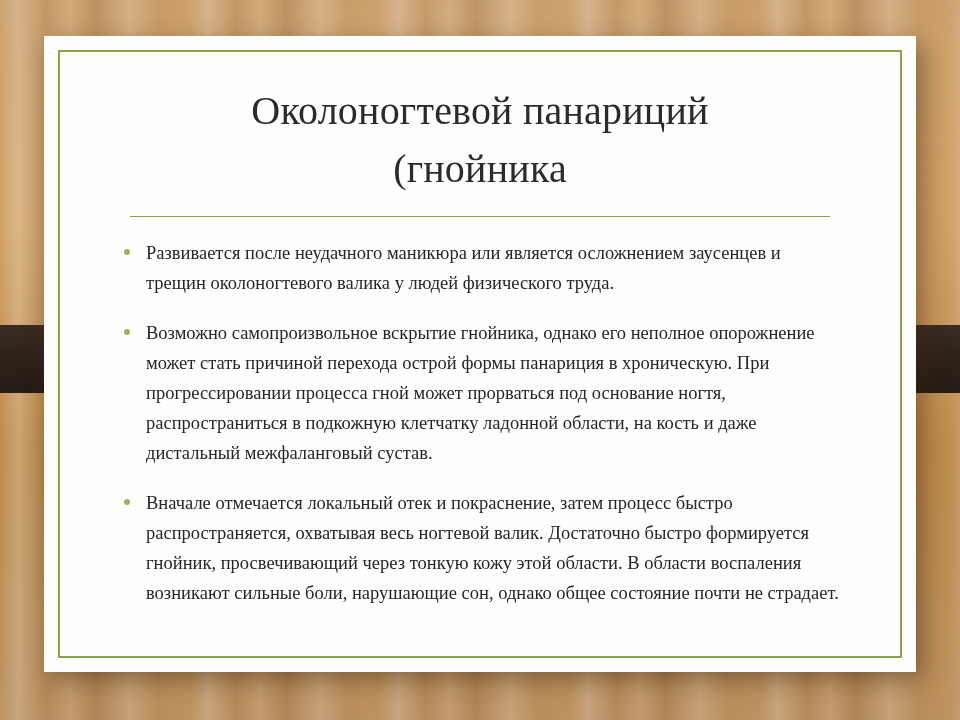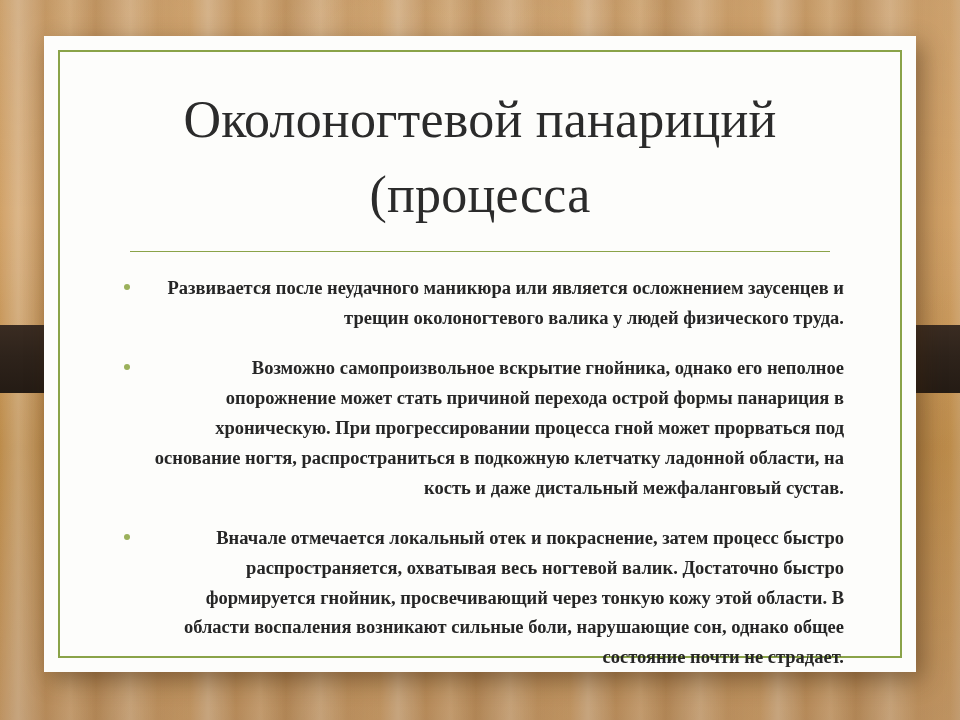--- a/index.html
+++ b/index.html
@@ -87,21 +87,21 @@
   .content {
     position: absolute;
     left: 42px;
     top: 46px;
     right: 42px;
     bottom: 34px;
   }
 
   .title {
     text-align: center;
-    font-size: 52px;
+    font-size: 40px;
     line-height: 1.45;
     color: #2b2b2b;
     font-weight: 400;
     letter-spacing: 0.2px;
     padding: 0 10px;
   }
   .title-rule {
     margin: 18px 44px 0 44px;
     border-top: 1px solid #8aa348;
   }
@@ -109,22 +109,21 @@
   .bullets {
     margin: 22px 30px 0 34px;
   }
   .bullet {
     position: relative;
     padding-left: 26px;
     margin-bottom: 20px;
     font-size: 18.5px;
     line-height: 1.62;
     color: #262626;
-    text-align: right;
-    font-weight: bold;
+    text-align: left;
   }
   .bullet .dot {
     position: absolute;
     left: 4px;
     top: 10px;
     width: 6px;
     height: 6px;
     border-radius: 50%;
     background: #9bb15b;
   }
@@ -139,21 +138,21 @@
     <div class="strap-shadow-r"></div>
   </div>
 
   <div class="page">
     <div class="page-border"></div>
 
     <div class="content">
 
       <div class="title">
         <div>Околоногтевой панариций</div>
-        <div>(процесса</div>
+        <div>(гнойника</div>
       </div>
 
       <div class="title-rule"></div>
 
       <div class="bullets">
 
         <div class="bullet">
           <span class="dot"></span>
           <span>Развивается после неудачного маникюра или является осложнением заусенцев и трещин околоногтевого валика у людей физического труда.</span>
         </div>

